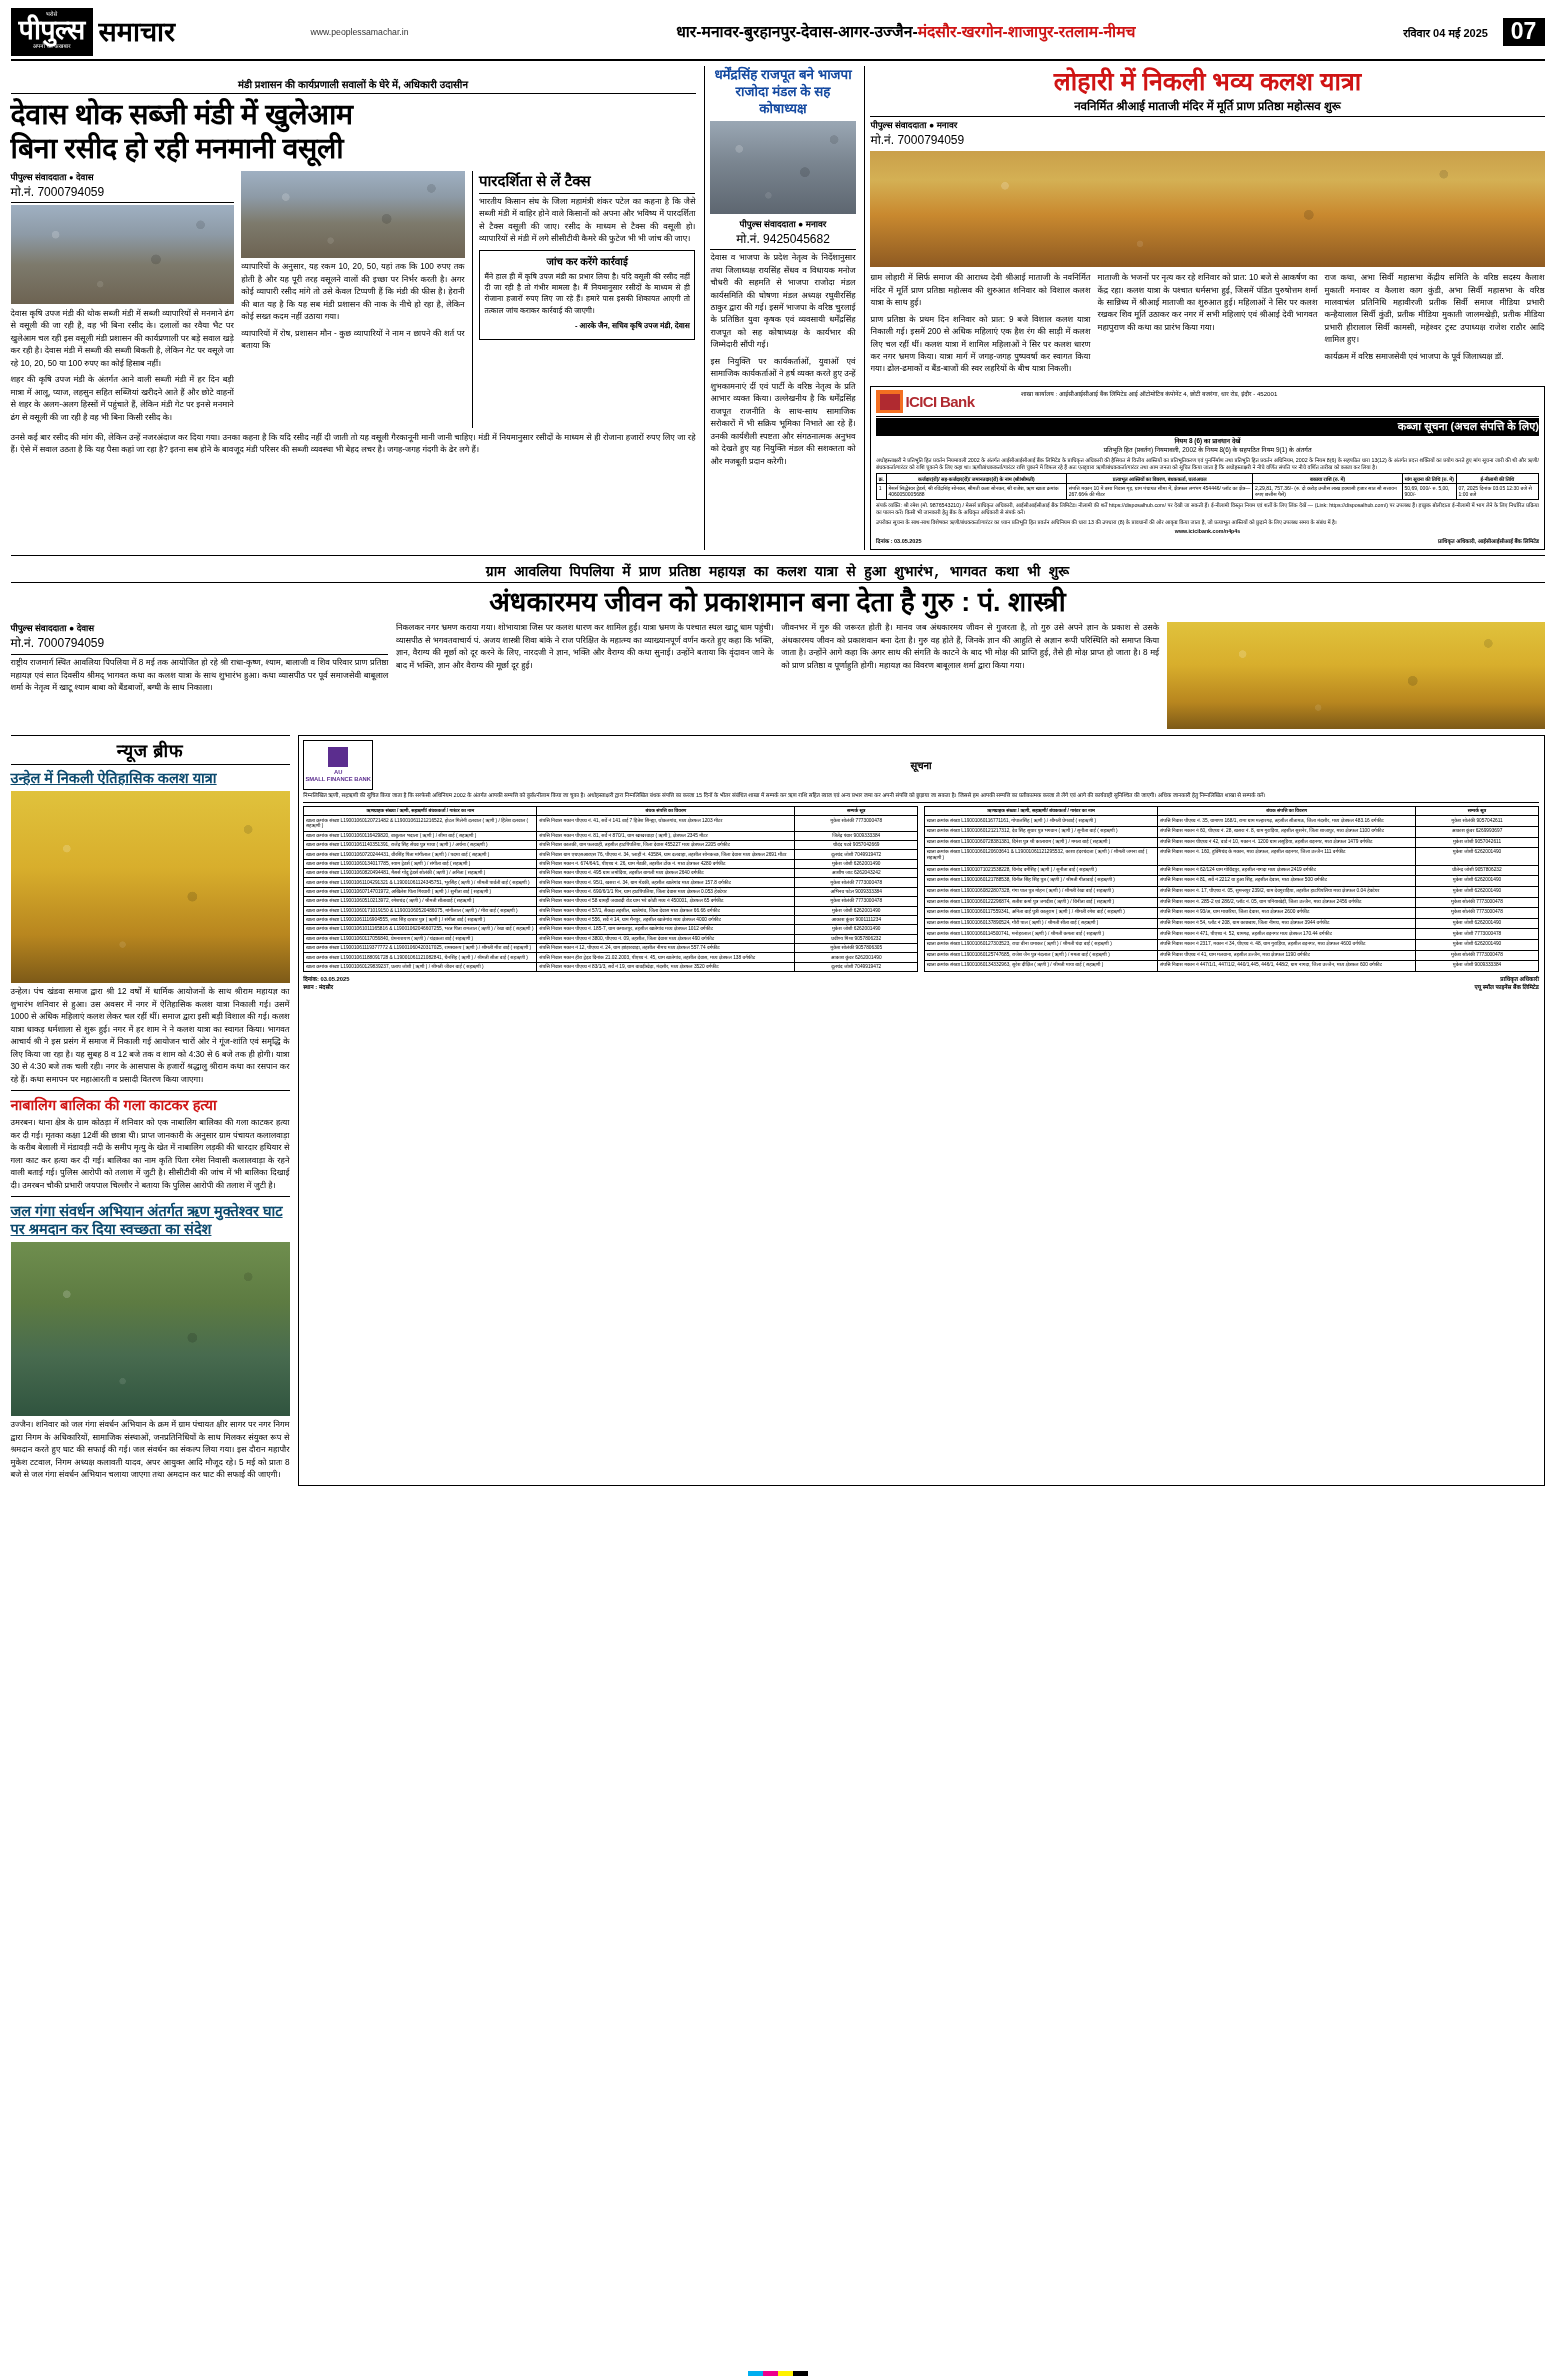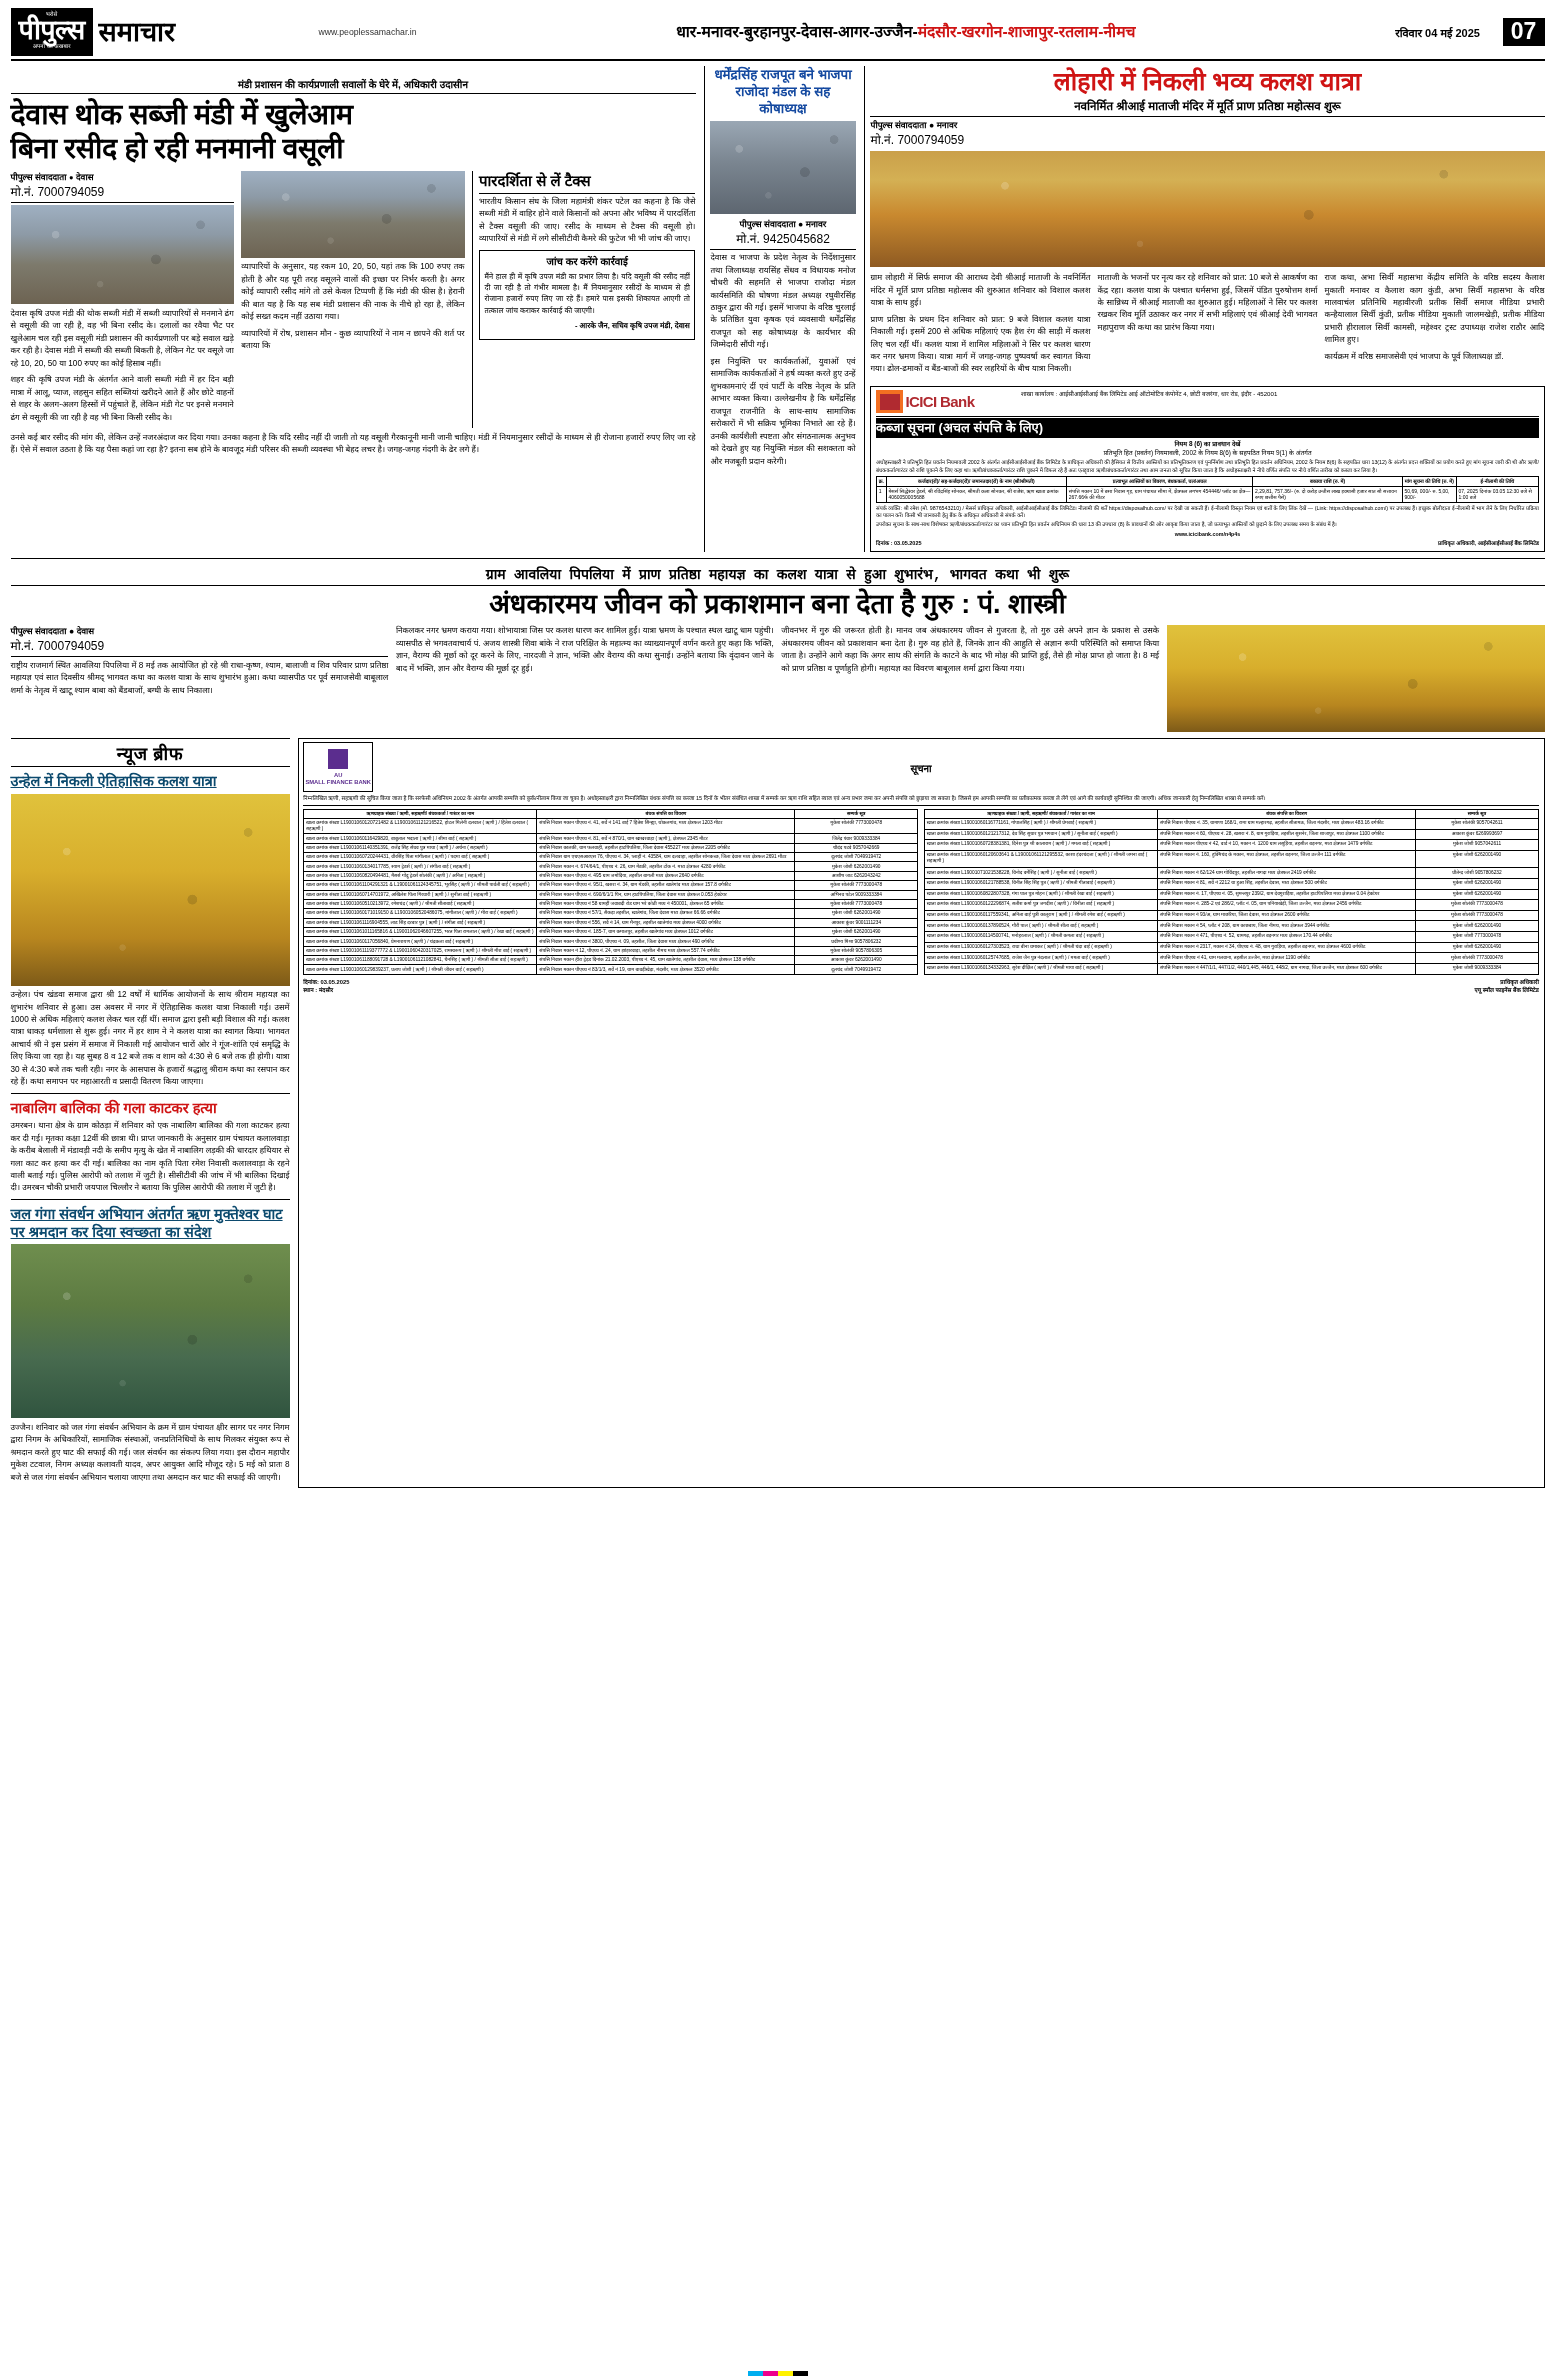--- a/index.html
+++ b/index.html
@@ -17,21 +17,21 @@
     padding: 8.1px 10.5px 5.8px 10.5px;
     position: relative;
   }
 
   
   .masthead {
     display: flex;
     align-items: center;
     border-bottom: 2.9px solid #000;
     padding-bottom: 3.5px;
-    gap: 17px;
+    gap: 9px;
   }
   .logo-block { display:flex; align-items:center; gap:5.8px; min-width: 273px;}
   .logo-badge {
     background:#000; color:#fff; font-weight:bold; font-size:27px;
     padding: 3.5px 8.1px 5.8px 8.1px; letter-spacing:-0.6px; line-height:1;
     font-family: "Liberation Sans", sans-serif;
   }
   .logo-badge small { display:block; font-size:5.8px; font-weight:normal; letter-spacing:0; text-align:center;}
   .logo-hindi { font-size:27px; font-weight:bold; line-height:1; }
   .logo-site { font-size:8.7px; color:#333; margin-left:18px; }
@@ -122,21 +122,21 @@
   
   .ad-icici {
     border:0.9px solid #000; margin-top:5.8px; padding:3.5px 4.6px; font-size:5.8px; line-height:1.35;
   }
   .icici-top { display:flex; align-items:flex-start; gap:5.8px; border-bottom:0.6px solid #000; padding-bottom:2.3px;}
   .icici-logo { display:flex; align-items:center; gap:2.3px; min-width:139px;}
   .icici-mark { width:27px; height:23px; background:#f36f21; position:relative;}
   .icici-mark:after{content:""; position:absolute; left:3.5px; top:3.5px; width:20px;height:16.3px;background:#b02a30;}
   .icici-name { font-size:15px; font-weight:bold; color:#b02a30; letter-spacing:-0.6px;}
   .icici-addr { font-size:6.1px; line-height:1.3;}
-  .icici-band { background:#000; color:#fff; text-align:left; font-size:13px; font-weight:bold; padding:1.2px 0; margin:1.7px 0;}
+  .icici-band { background:#000; color:#fff; text-align:right; font-size:11px; font-weight:bold; padding:1.2px 0; margin:1.7px 0;}
   .icici-sub { text-align:center; font-size:6.4px; font-weight:bold; }
   .icici-tbl { width:100%; border-collapse:collapse; margin-top:2.3px; font-size:5px; line-height:1.25;}
   .icici-tbl th, .icici-tbl td { border:0.6px solid #000; padding:1.2px 1.7px; vertical-align:top; }
   .icici-tbl th { text-align:center; font-weight:bold; }
   .icici-foot { font-size:5.3px; line-height:1.35; margin-top:2.3px; text-align:justify;}
   .icici-sign { display:flex; justify-content:space-between; font-size:5.5px; font-weight:bold; margin-top:2.3px;}
 
   
   .mid-wrap { margin-top:5.8px; border-top:1.7px solid #000; padding-top:4.6px; }
   .mid-kicker { font-size:14px; font-weight:bold; text-align:center;font-family:Liberation Mono, monospace; }

